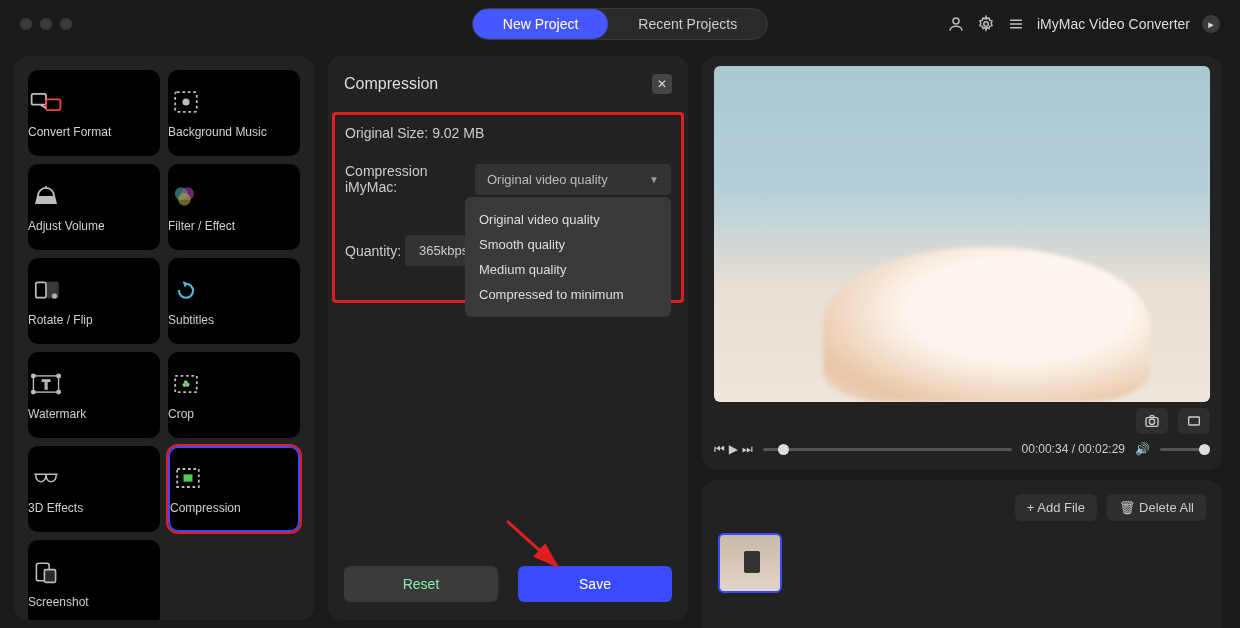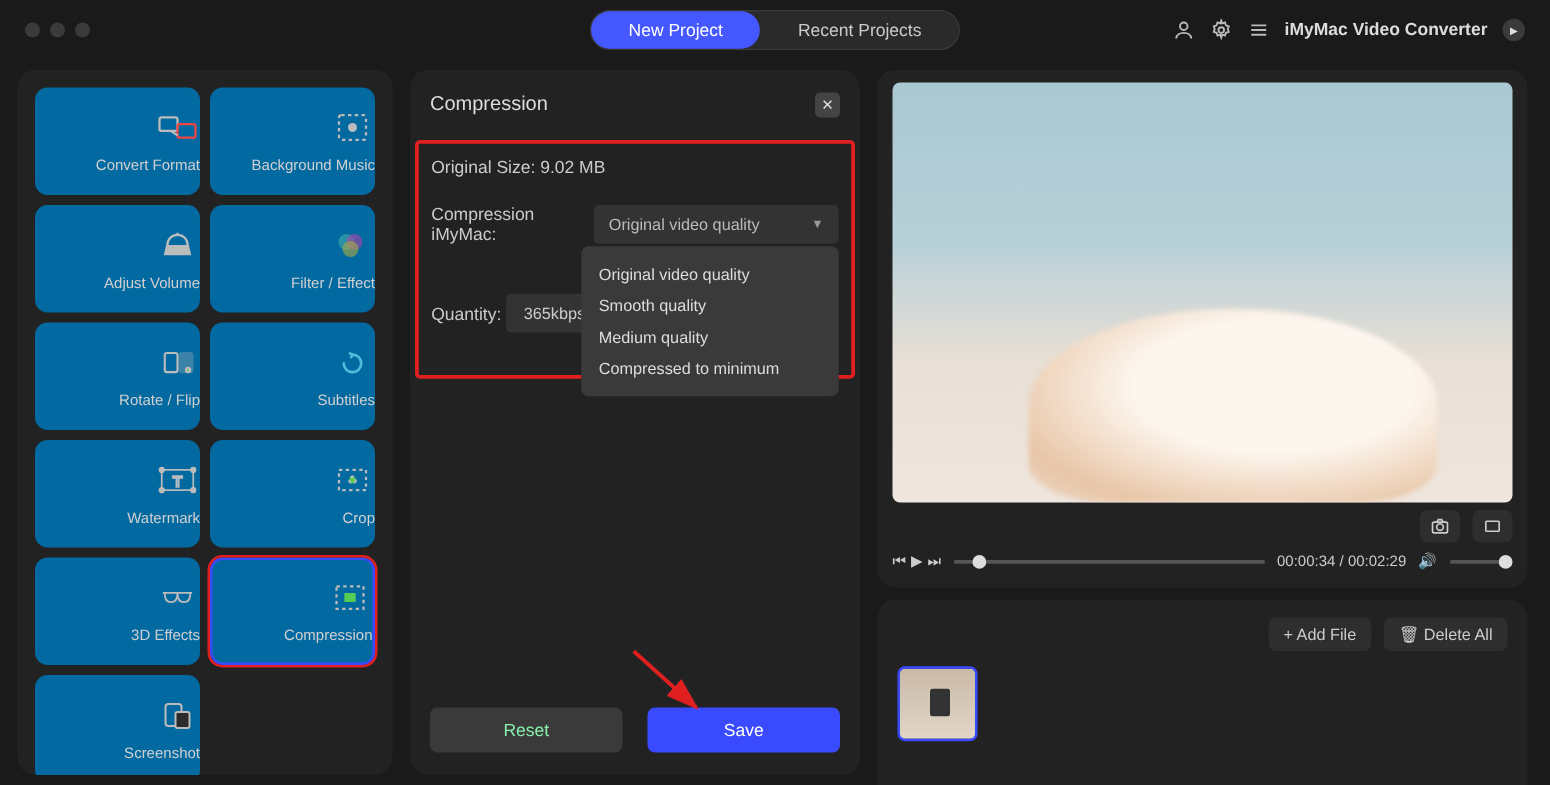--- a/index.html
+++ b/index.html
@@ -5,31 +5,31 @@
 * { margin:0; padding:0; box-sizing:border-box; font-family:-apple-system,BlinkMacSystemFont,"Segoe UI",Arial,sans-serif; }
 body { width:1240px; height:628px; background:#1a1a1a; color:#ddd; overflow:hidden; position:relative; }
 
 
 .titlebar { height:48px; display:flex; align-items:center; padding:0 20px; }
 .tl-dots { display:flex; gap:8px; }
 .tl-dot { width:12px; height:12px; border-radius:50%; background:#3a3a3a; }
 .tab-switch { position:absolute; left:50%; transform:translateX(-50%); display:flex; background:#2a2a2a; border-radius:20px; border:1px solid #3a3a3a; }
 .tab-pill { padding:7px 30px; border-radius:20px; font-size:14px; color:#ccc; cursor:pointer; }
 .tab-pill.active { background:#4558ff; color:#fff; }
-.tl-right { margin-left:auto; display:flex; align-items:flex-start; gap:12px;font-weight:bold; }
+.tl-right { margin-left:auto; display:flex; align-items:center; gap:12px; }
 .tl-icon { width:18px; height:18px; color:#bbb; display:flex; align-items:center; justify-content:center; }
 .app-title { font-size:14px; color:#ddd; }
 .app-badge { width:18px; height:18px; border-radius:50%; background:#3a3a3a; display:flex; align-items:center; justify-content:center; font-size:11px; color:#ddd; }
 
 
 .main { display:flex; gap:14px; padding:8px 14px; height:calc(100% - 48px); }
 
 
 .sidebar { width:300px; background:#222; border-radius:14px; padding:14px; display:grid; grid-template-columns:1fr 1fr; gap:8px; align-content:start; overflow:hidden; }
-.tool { height:86px; background:#0369a1; border-radius:10px; display:flex; flex-direction:column; align-items:flex-end; justify-content:center; gap:8px; cursor:pointer; font-size:12px; color:#d0d0d0; position:relative; }
+.tool { height:86px; background:#000000; border-radius:10px; display:flex; flex-direction:column; align-items:flex-start; justify-content:center; gap:8px; cursor:pointer; font-size:12px; color:#d0d0d0; position:relative; }
 .tool.selected { border:2px solid #3a4bff; outline:2px solid #e02020; outline-offset:0; }
 .tool-icon { width:36px; height:30px; display:flex; align-items:center; justify-content:center; color:#bcbcbc; }
 
 
 .center { width:360px; background:#222; border-radius:14px; padding:18px 16px; display:flex; flex-direction:column; }
 .c-head { display:flex; justify-content:space-between; align-items:center; margin-bottom:24px; }
 .c-title { font-size:16px; color:#ddd; }
 .close-x { width:20px; height:20px; background:#444; border-radius:4px; display:flex; align-items:center; justify-content:center; color:#ddd; font-size:12px; cursor:pointer; }
 .redbox { border:3px solid #e02020; padding:10px 10px 16px 10px; margin:-6px -12px 10px -12px; border-radius:4px; }
 .orig { font-size:14px; color:#ccc; margin-bottom:22px; }

